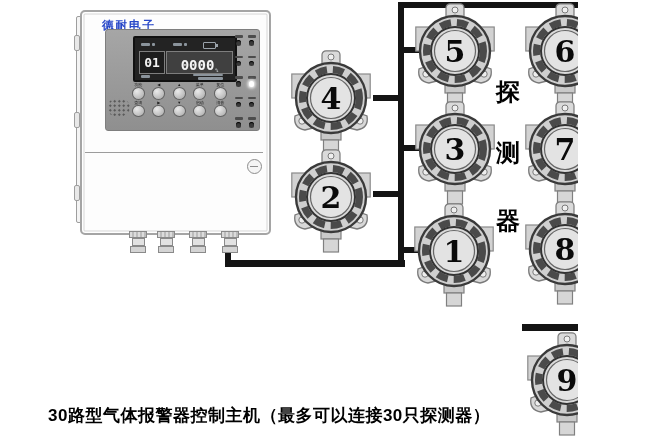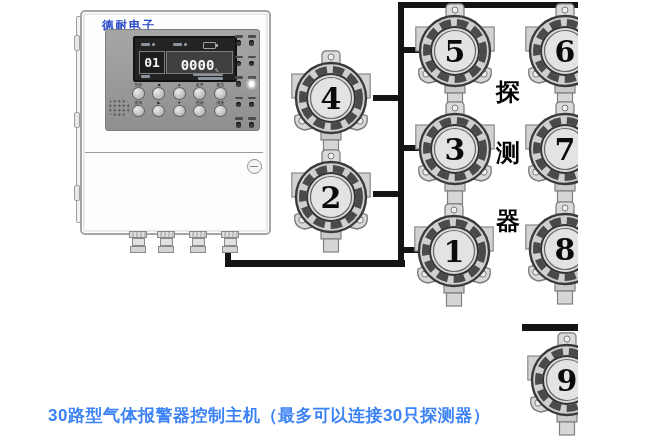--- a/index.html
+++ b/index.html
@@ -71,21 +71,21 @@
   .gland{position:absolute;top:219px;width:20px;}
   .gland div{border:1px solid #8a8a8a;background:#e2e2e2;margin:0 auto;}
   .gland .g1{width:16px;height:5px;background:repeating-linear-gradient(90deg,#dcdcdc 0 2px,#bcbcbc 2px 4px);}
   .gland .g2{width:11px;height:6px;}
   .gland .g3{width:14px;height:5px;background:#d4d4d4;}
   
   .detector{position:absolute;width:80px;height:104px;}
   .det-num{font-family:"DejaVu Serif","Liberation Serif",serif;font-weight:bold;font-size:30px;fill:#0a0a0a;}
   
   .side-char{position:absolute;left:494px;width:28px;text-align:center;font-size:24px;font-weight:bold;color:#000;}
-  .caption{position:absolute;left:48px;top:404px;font-size:17px;font-weight:800;color:#3b82f6;letter-spacing:0.5px;}
+  .caption{position:absolute;left:48px;top:404px;font-size:17px;font-weight:800;color:#000000;letter-spacing:0.5px;}
 </style>
 </head>
 <body>
 
 <div class="stage">
 
   <div class="wire w-gland-drop"></div>
   <div class="wire w-bottom-horiz"></div>
   <div class="wire w-left-bus"></div>
   <div class="wire w-top-horiz"></div>

